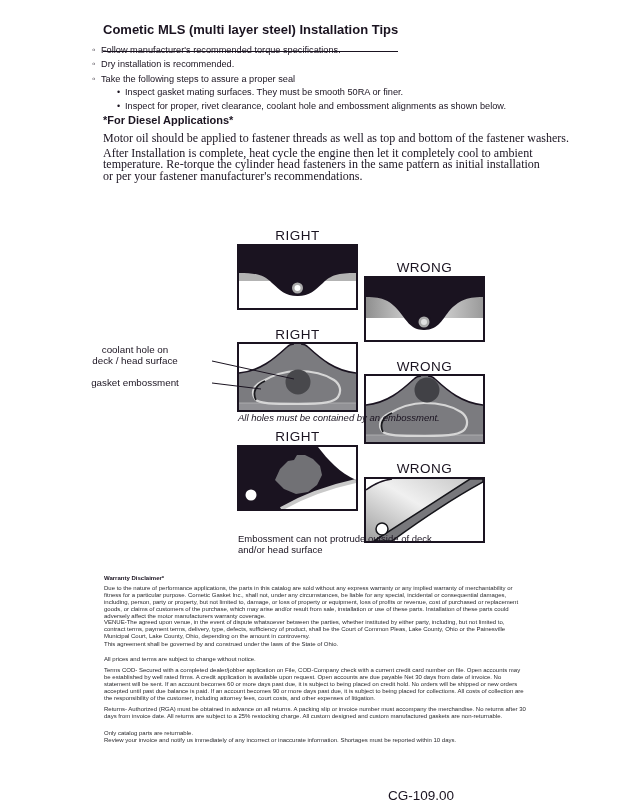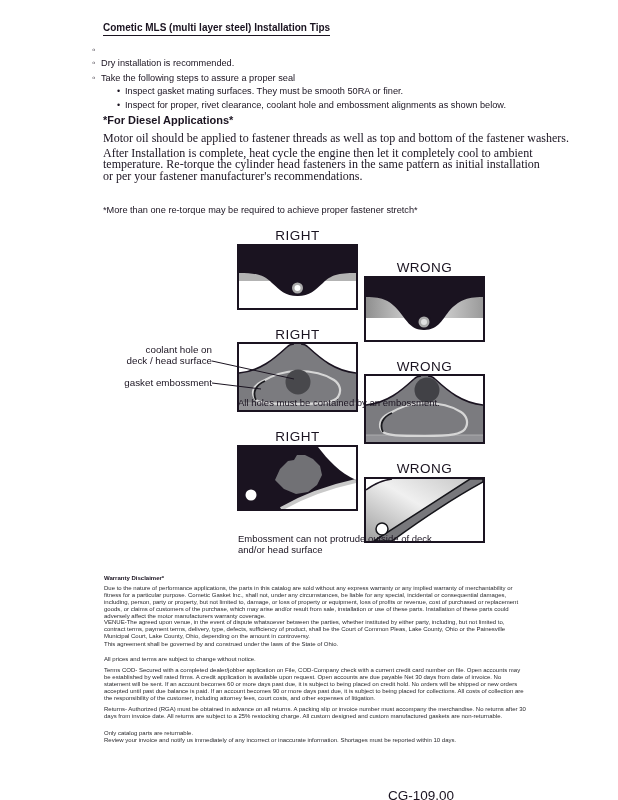--- a/index.html
+++ b/index.html
@@ -5,22 +5,22 @@
   html,body { margin:0; padding:0; background:#e9e9e9; }
   .page {
     position:relative; width:618px; height:800px; margin:0 auto;
     background:#ffffff; overflow:hidden;
     font-family:"Liberation Sans", sans-serif; color:#1a1320;
   }
   .abs { position:absolute; }
 
   
   .doc-title {
-    left:103px; top:22px; font-size:10px; font-weight:bold;
-    border-bottom:1.5px solid #1a1320; padding-bottom:2px; white-space:nowrap;
+    left:103px; top:22px; font-size:13px; font-weight:bold;
+    border-bottom:1.5px solid #1a1320; padding-bottom:14px; white-space:nowrap;
   }
   .tips-list { left:92px; top:43px; font-size:9.2px; }
   .tip-row { display:flex; align-items:baseline; line-height:13.4px; white-space:nowrap; }
   .tip-row.sub { margin-left:25px; }
   .tip-marker { width:9px; font-size:10px; }
   .tip-row.sub .tip-marker { width:8px; font-size:9px; }
 
   
   .diesel-heading { left:103px; top:114px; font-size:11px; font-weight:bold; white-space:nowrap; }
   .para-line { position:relative; line-height:11.4px; white-space:nowrap; font-size:12px;font-family:Liberation Serif, serif; }
@@ -37,24 +37,24 @@
   .hdr-row3 { top:429px; }
   .panel {
     width:117px; border:2px solid #1a1320; background:#fff;
   }
   .panel svg { display:block; }
   .pan-row1 { top:244px; height:62px; }
   .pan-row2 { top:342px; height:66px; }
   .pan-row3 { top:445px; height:62px; }
   .dg-caption { left:238px; font-size:9.5px; line-height:10.6px; white-space:nowrap; }
   .cap-row1 { top:312px; }
-  .cap-row2 { top:398px; }
+  .cap-row2 { top:413px;font-style:italic; }
   .cap-row3 { top:534px; }
   .callout {
-    font-size:9.8px; line-height:11px; text-align:right; white-space:nowrap;
+    font-size:9.8px; line-height:11px; text-align:center; white-space:nowrap;
   }
   .callout-coolant { left:58px; top:344px; width:154px; }
   .callout-emboss  { left:58px; top:377px; width:154px; }
   .leader-svg { left:205px; top:353px; }
 
   
   .legal { font-size:6px; line-height:7px; width:422px; left:104px; color:#2a2a2e; }
   .legal-heading { left:104px; top:575px; font-size:6px; font-weight:bold; }
   .lg-warranty { top:585px; }
   .lg-venue    { top:619px; }
@@ -70,20 +70,21 @@
 </head>
 <body>
 
 <div class="page">
 
   <div class="abs doc-title">Cometic MLS (multi layer steel) Installation Tips</div>
 
   <div class="abs tips-list">
     <div class="tip-row">
       <span class="tip-marker">◦</span>
+      <span>Follow manufacturer's recommended torque specifications.</span>
     </div>
     <div class="tip-row">
       <span class="tip-marker">◦</span>
       <span>Dry installation is recommended.</span>
     </div>
     <div class="tip-row">
       <span class="tip-marker">◦</span>
       <span>Take the following steps to assure a proper seal</span>
     </div>
     <div class="tip-row sub">
@@ -98,21 +99,20 @@
 
   <div class="abs diesel-heading">*For Diesel Applications*</div>
   <div class="abs diesel-p1">
     <div class="para-line">Motor oil should be applied to fastener threads as well as top and bottom of the fastener washers.</div>
   </div>
   <div class="abs diesel-p2">
     <div class="para-line">After Installation is complete, heat cycle the engine then let it completely cool to ambient</div>
     <div class="para-line">temperature. Re-torque the cylinder head fasteners in the same pattern as initial installation</div>
     <div class="para-line">or per your fastener manufacturer's recommendations.</div>
   </div>
-  <div class="abs diesel-p3">*More than one re-torque may be required to achieve proper fastener stretch*</div>
 
   <div class="abs dg-header col-left hdr-row1">RIGHT</div>
   <div class="abs dg-header col-right hdr-row1">WRONG</div>
 
   <div class="abs panel col-left pan-row1">
     <svg width="117" height="62" viewBox="0 0 117 62">
       <rect x="0" y="0" width="117" height="62" fill="#ffffff"></rect>
       <rect x="0" y="27" width="117" height="8" fill="#b3b3b3"></rect>
       <path d="M0,0 H117 V27 C99,27 92,29 84,37 C76,44 71,50 58.5,50 C46,50 41,44 33,37 C25,29 18,27 0,27 Z" fill="#1a1320"></path>
       <circle cx="58.5" cy="42" r="6.5" fill="#ababab" stroke="#1a1320" stroke-width="2"></circle>

